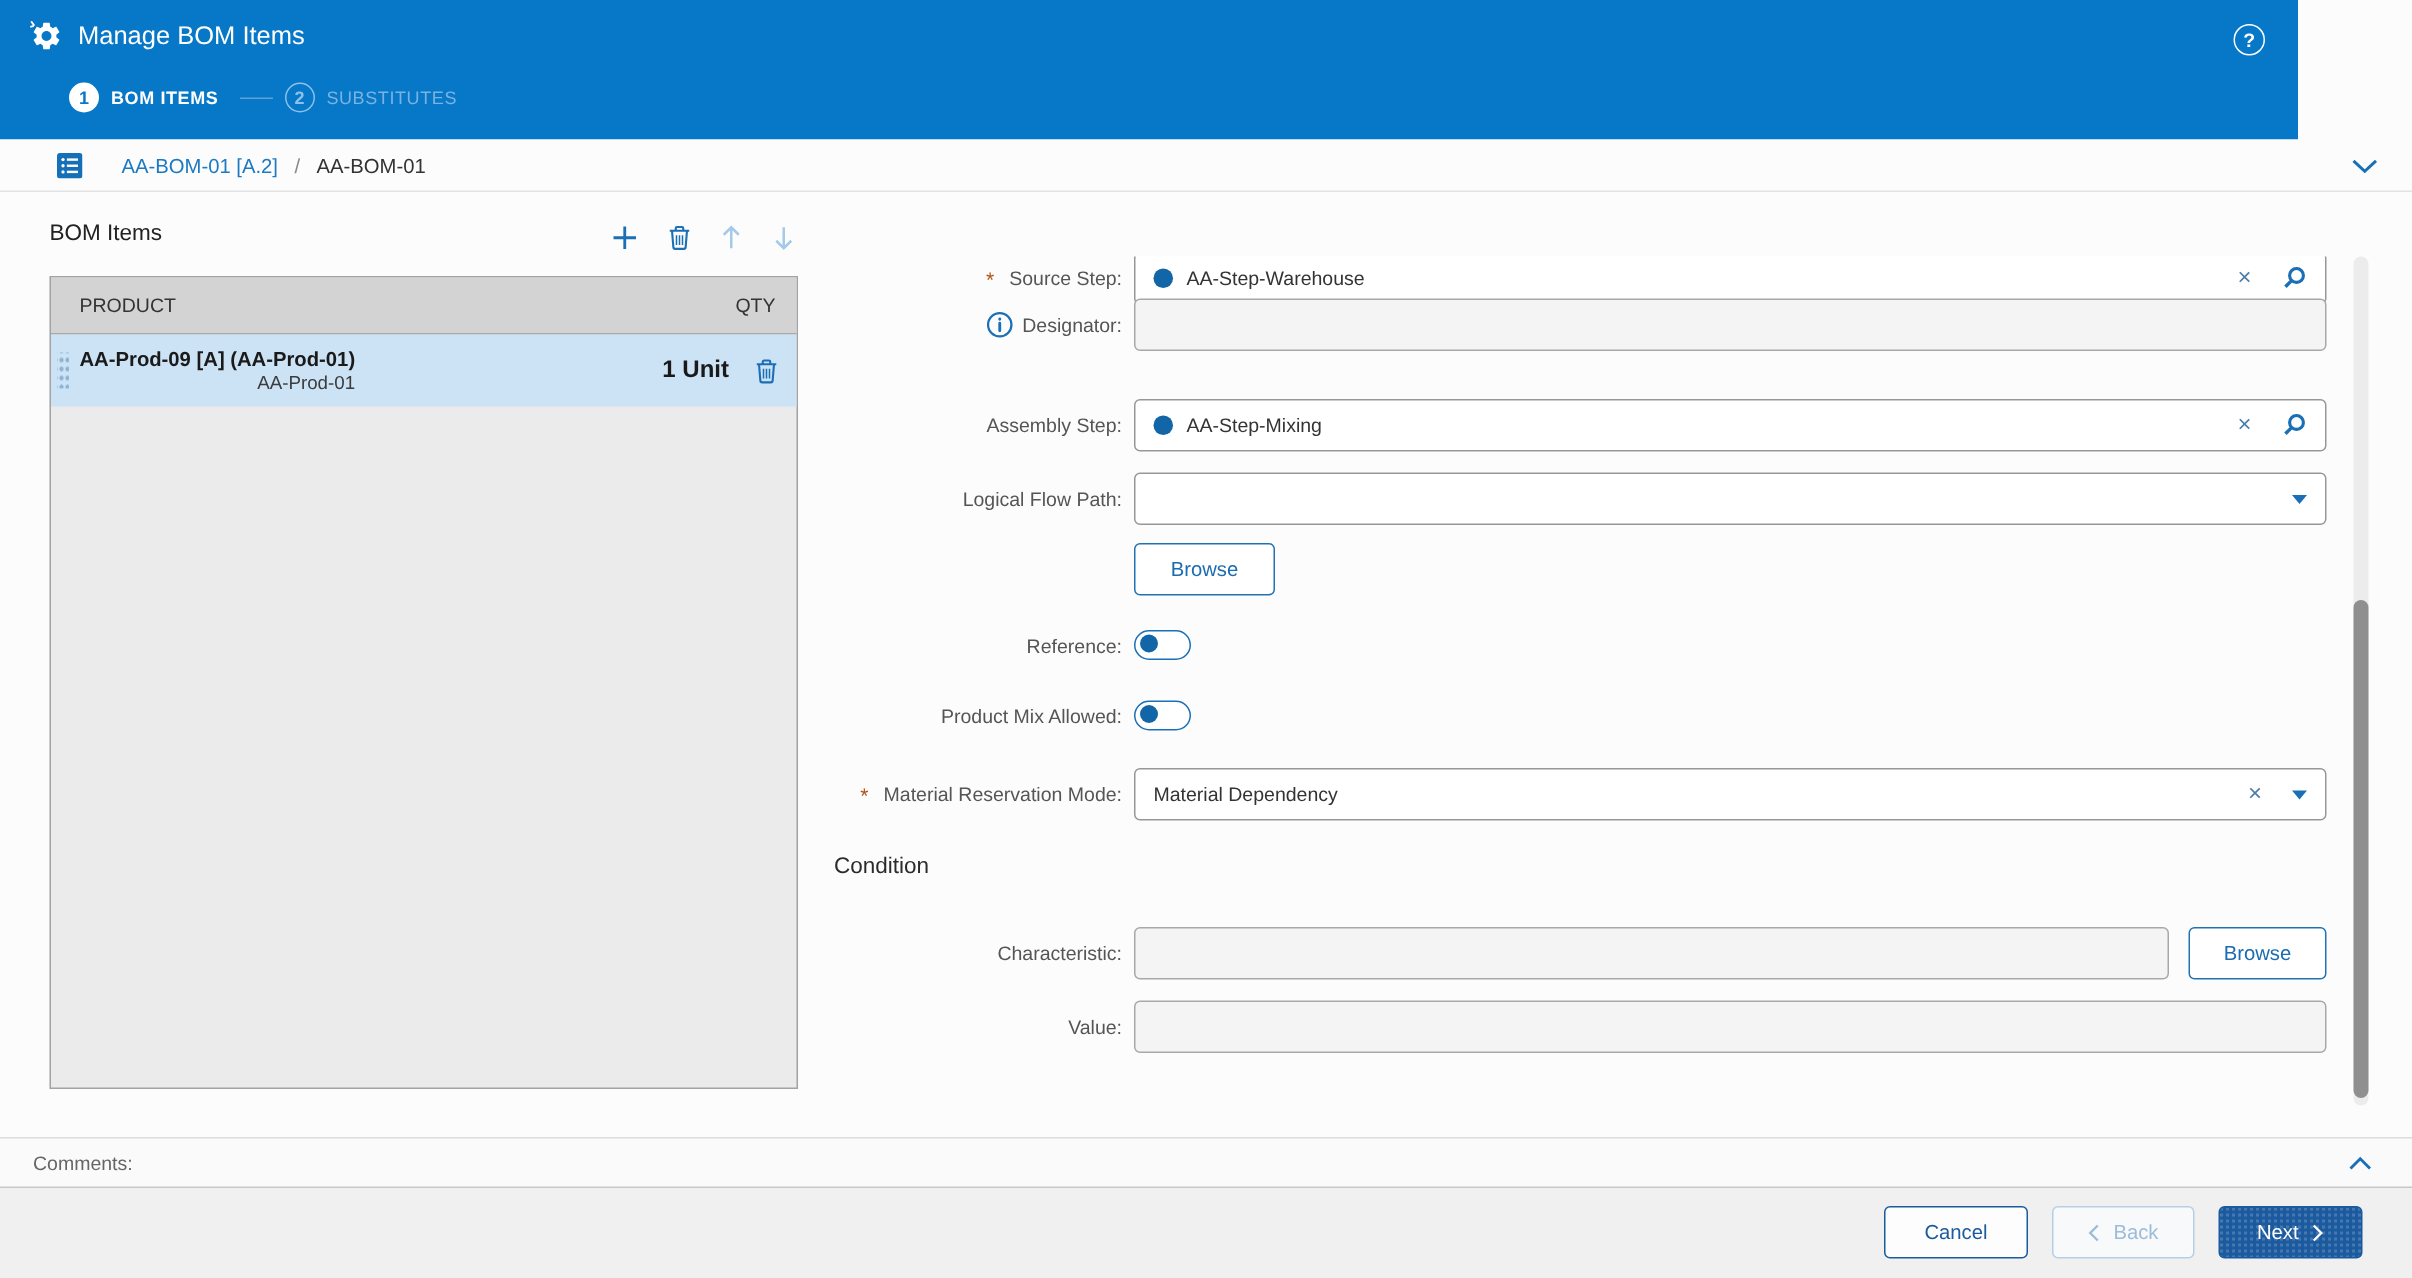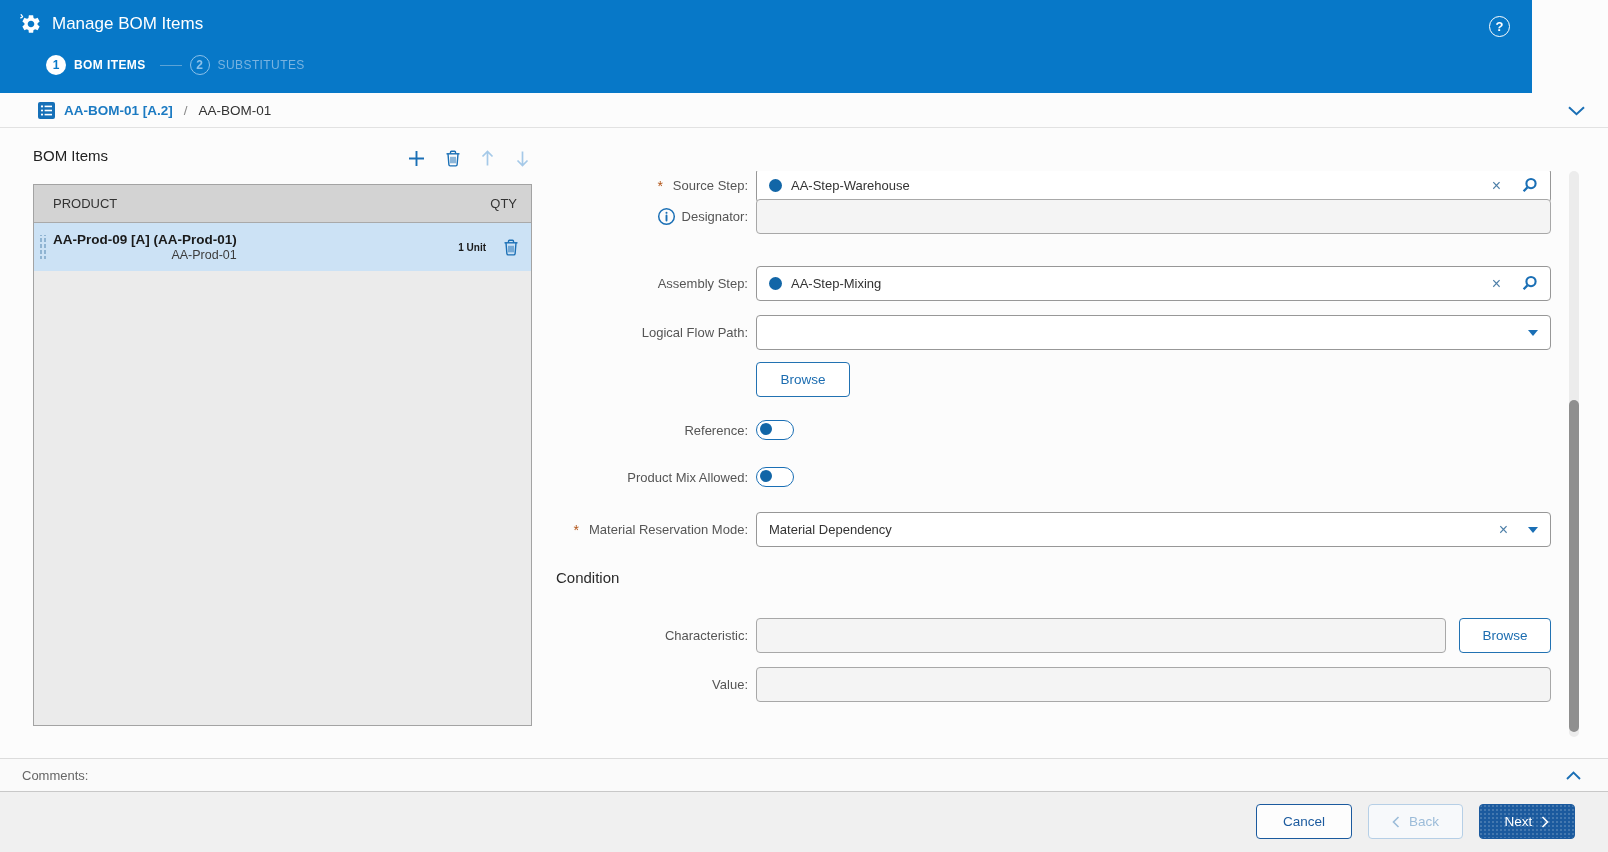--- a/index.html
+++ b/index.html
@@ -20,38 +20,38 @@
                  font-size:12px; font-weight:bold; }
   .step-circle.active { background:#fff; color:#0778c8; }
   .step-circle.inactive { background:transparent; color:#8cc1ea; border:1px solid #8cc1ea; }
   .step-label { font-size:12px; letter-spacing:.4px; margin-left:8px; font-weight:bold; }
   .step-label.active { color:#fff; }
   .step-label.inactive { color:#79b3e0; font-weight:normal; }
   .step-line { width:22px; height:0; border-top:1px solid #5ba3d6; margin:0 8px 0 14px; }
   
   .crumb { position:absolute; top:93px; left:0; width:1608px; height:35px; background:#fcfcfc;
            border-bottom:1px solid #e2e2e2; display:flex; align-items:center; padding-left:38px; }
-  .crumb-link { color:#1b7ac2; font-size:13.5px; margin-left:9px; cursor:pointer;font-weight:bold; }
+  .crumb-link { color:#1b7ac2; font-size:13.5px; margin-left:26px; cursor:pointer; }
   .crumb-sep { color:#888; margin:0 11px; font-size:13.5px; }
   .crumb-cur { color:#333; font-size:13.5px; }
   .crumb-chev { position:absolute; right:22px; top:10px; cursor:pointer; }
   
   .panel-title { position:absolute; left:33px; top:147px; font-size:15px; color:#222; }
   .panel-tools { position:absolute; left:408px; top:150px; width:122px; display:flex; justify-content:space-between; align-items:center; }
   .tool { cursor:pointer; display:flex; align-items:center; }
   .bom-table { position:absolute; left:33px; top:184px; width:499px; height:542px;
                border:1px solid #a3a3a3; background:#ebebeb; }
   .bt-head { height:38px; background:#d3d3d3; border-bottom:1px solid #a9a9a9; display:flex; align-items:center;
              padding:0 14px 0 19px; color:#333; font-size:13px; }
   .bt-row { height:48px; background:#cce2f5; display:flex; align-items:center; padding:0 12px 0 4px; cursor:pointer; }
   .drag { width:8px; height:24px; margin-right:7px;
           background-image:radial-gradient(#8fb4d2 1.2px, transparent 1.3px); background-size:4px 6px; background-position:1px 2px; }
   .bt-prod-title { font-size:13.5px; font-weight:bold; color:#1a1a1a; line-height:16px; }
   .bt-prod-sub { font-size:12.5px; color:#3c3c3c; line-height:15px;text-align:right; }
-  .bt-qty { margin-left:auto; font-weight:bold; font-size:10px; color:#1a1a1a; }
+  .bt-qty { margin-left:auto; font-weight:bold; font-size:16px; color:#1a1a1a; }
   .bt-trash { margin-left:17px; cursor:pointer; display:flex; }
   
   .form-clip { position:absolute; left:540px; top:171px; width:1020px; height:568px; overflow:hidden; }
   .frow { position:absolute; left:0; width:1011px; height:35px; display:flex; align-items:center; }
   .flabel { position:absolute; left:0; width:208px; text-align:right; color:#555; font-size:13px;
             display:flex; justify-content:flex-end; align-items:center; gap:6px; }
   .req { color:#b25417; font-size:14px; margin-right:4px; }
   .fbox { position:absolute; left:216px; width:795px; height:35px; border:1px solid #979797; border-radius:4px;
           background:#fff; display:flex; align-items:center; padding:0 12px; font-size:13px; color:#333; }
   .fbox.disabled { background:#f4f4f4; border-color:#a8a8a8; }

